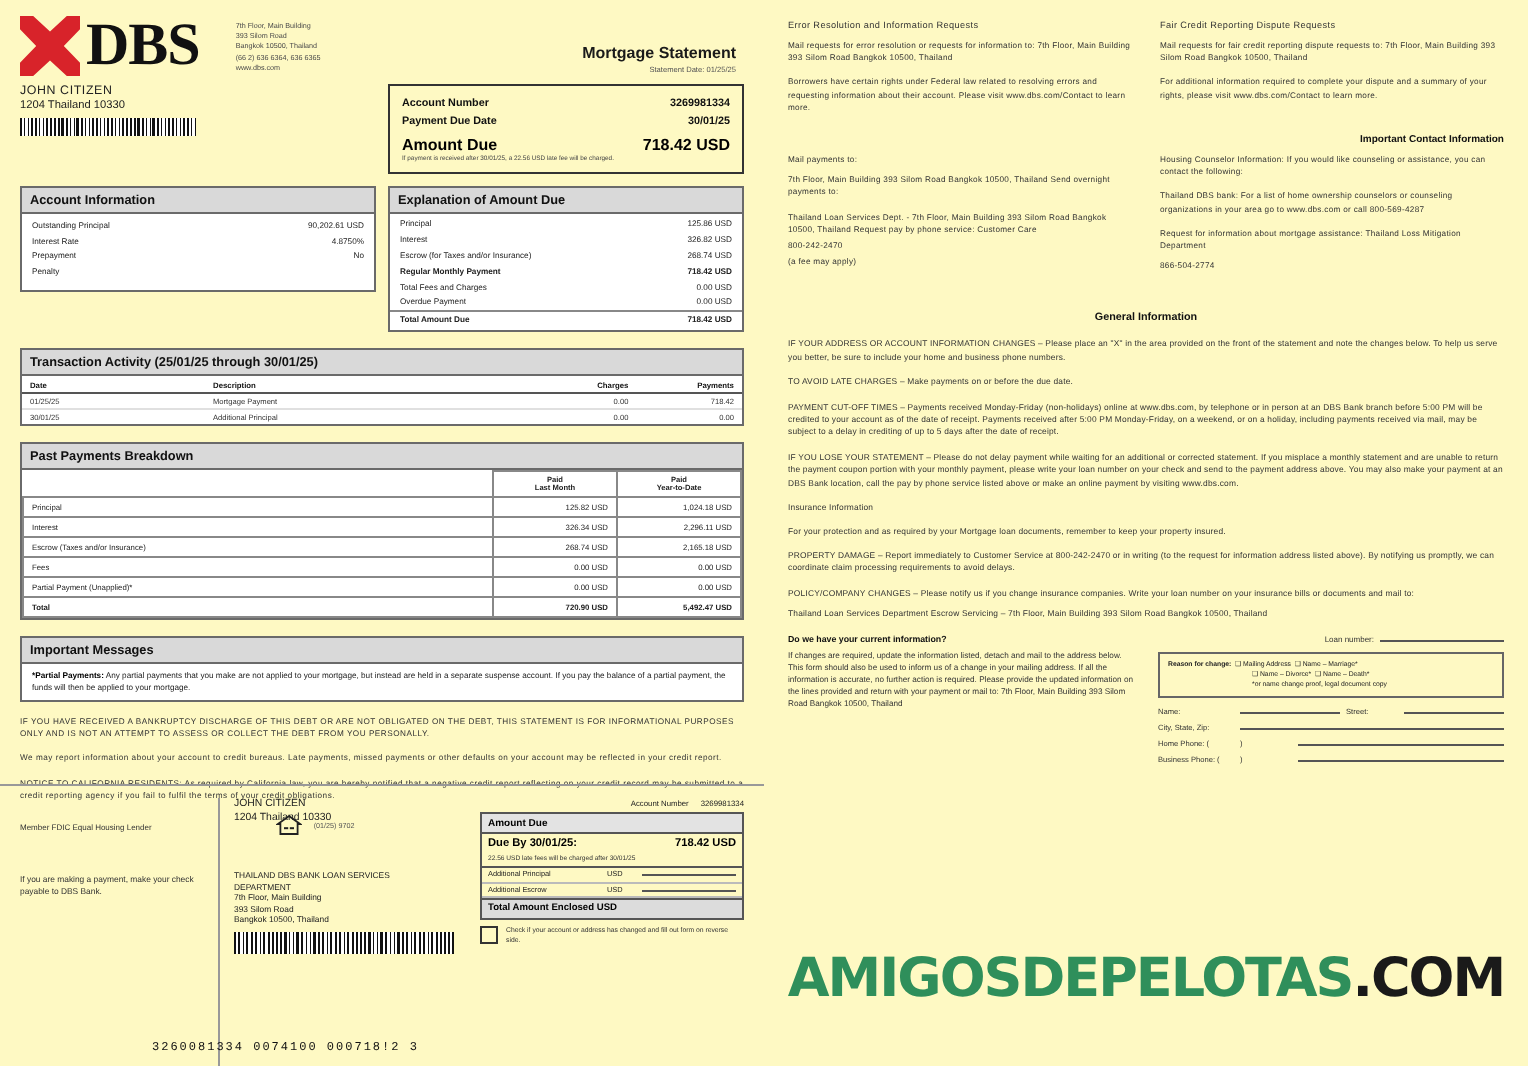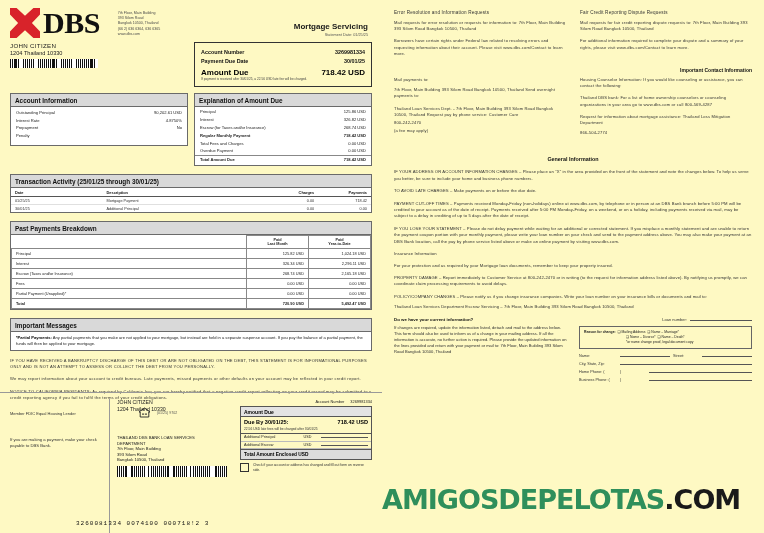--- a/index.html
+++ b/index.html
@@ -177,21 +177,21 @@
   .reason-box { border:1px solid #666; padding:3px 4px; }
   .reason-box .rl { font-size:3.4px; color:#222; line-height:5px; }
   .reason-box .rl b { font-weight:bold; }
   .fields { margin-top:5px; }
   .fld { display:flex; align-items:baseline; font-size:3.8px; color:#333;
          gap:3px; margin-bottom:4px; }
   .fld .lab { width:38px; }
   .fld .rule { flex:1; border-bottom:.7px solid #555; }
   .fld .lab2 { width:26px; }
 
-  .wm { position:absolute; left:0; right:0; bottom:18px; 
+  .wm { position:absolute; left:0; right:0; bottom:28px; text-align:center;
         font-family:"DejaVu Sans", sans-serif; font-weight:bold;
         font-size:27px; letter-spacing:-1px; }
   .wm .g { color:#2f8f5b; } .wm .k { color:#1a1a1a; }
 </style>
 </head>
 <body>
 
 <div class="spread">
 
   <div class="page page-left">
@@ -204,21 +204,21 @@
         <div class="dbs-word">DBS</div>
       </div>
       <div class="corp-addr">
         <div>7th Floor, Main Building</div>
         <div>393 Silom Road</div>
         <div>Bangkok 10500, Thailand</div>
         <div>(66 2) 636 6364, 636 6365</div>
         <div>www.dbs.com</div>
       </div>
       <div class="mort-title">
-        <div class="t">Mortgage Servicing</div>
+        <div class="t">Mortgage Statement</div>
         <div class="d">Statement Date: 01/25/25</div>
       </div>
     </div>
 
     <div class="left-cols" style="margin-top:4px;">
       <div class="col-l">
         <div class="cust" style="margin-top:0;">
           <div class="nm">JOHN  CITIZEN</div>
           <div class="ad">1204 Thailand 10330</div>
           <div class="barcode"></div>

